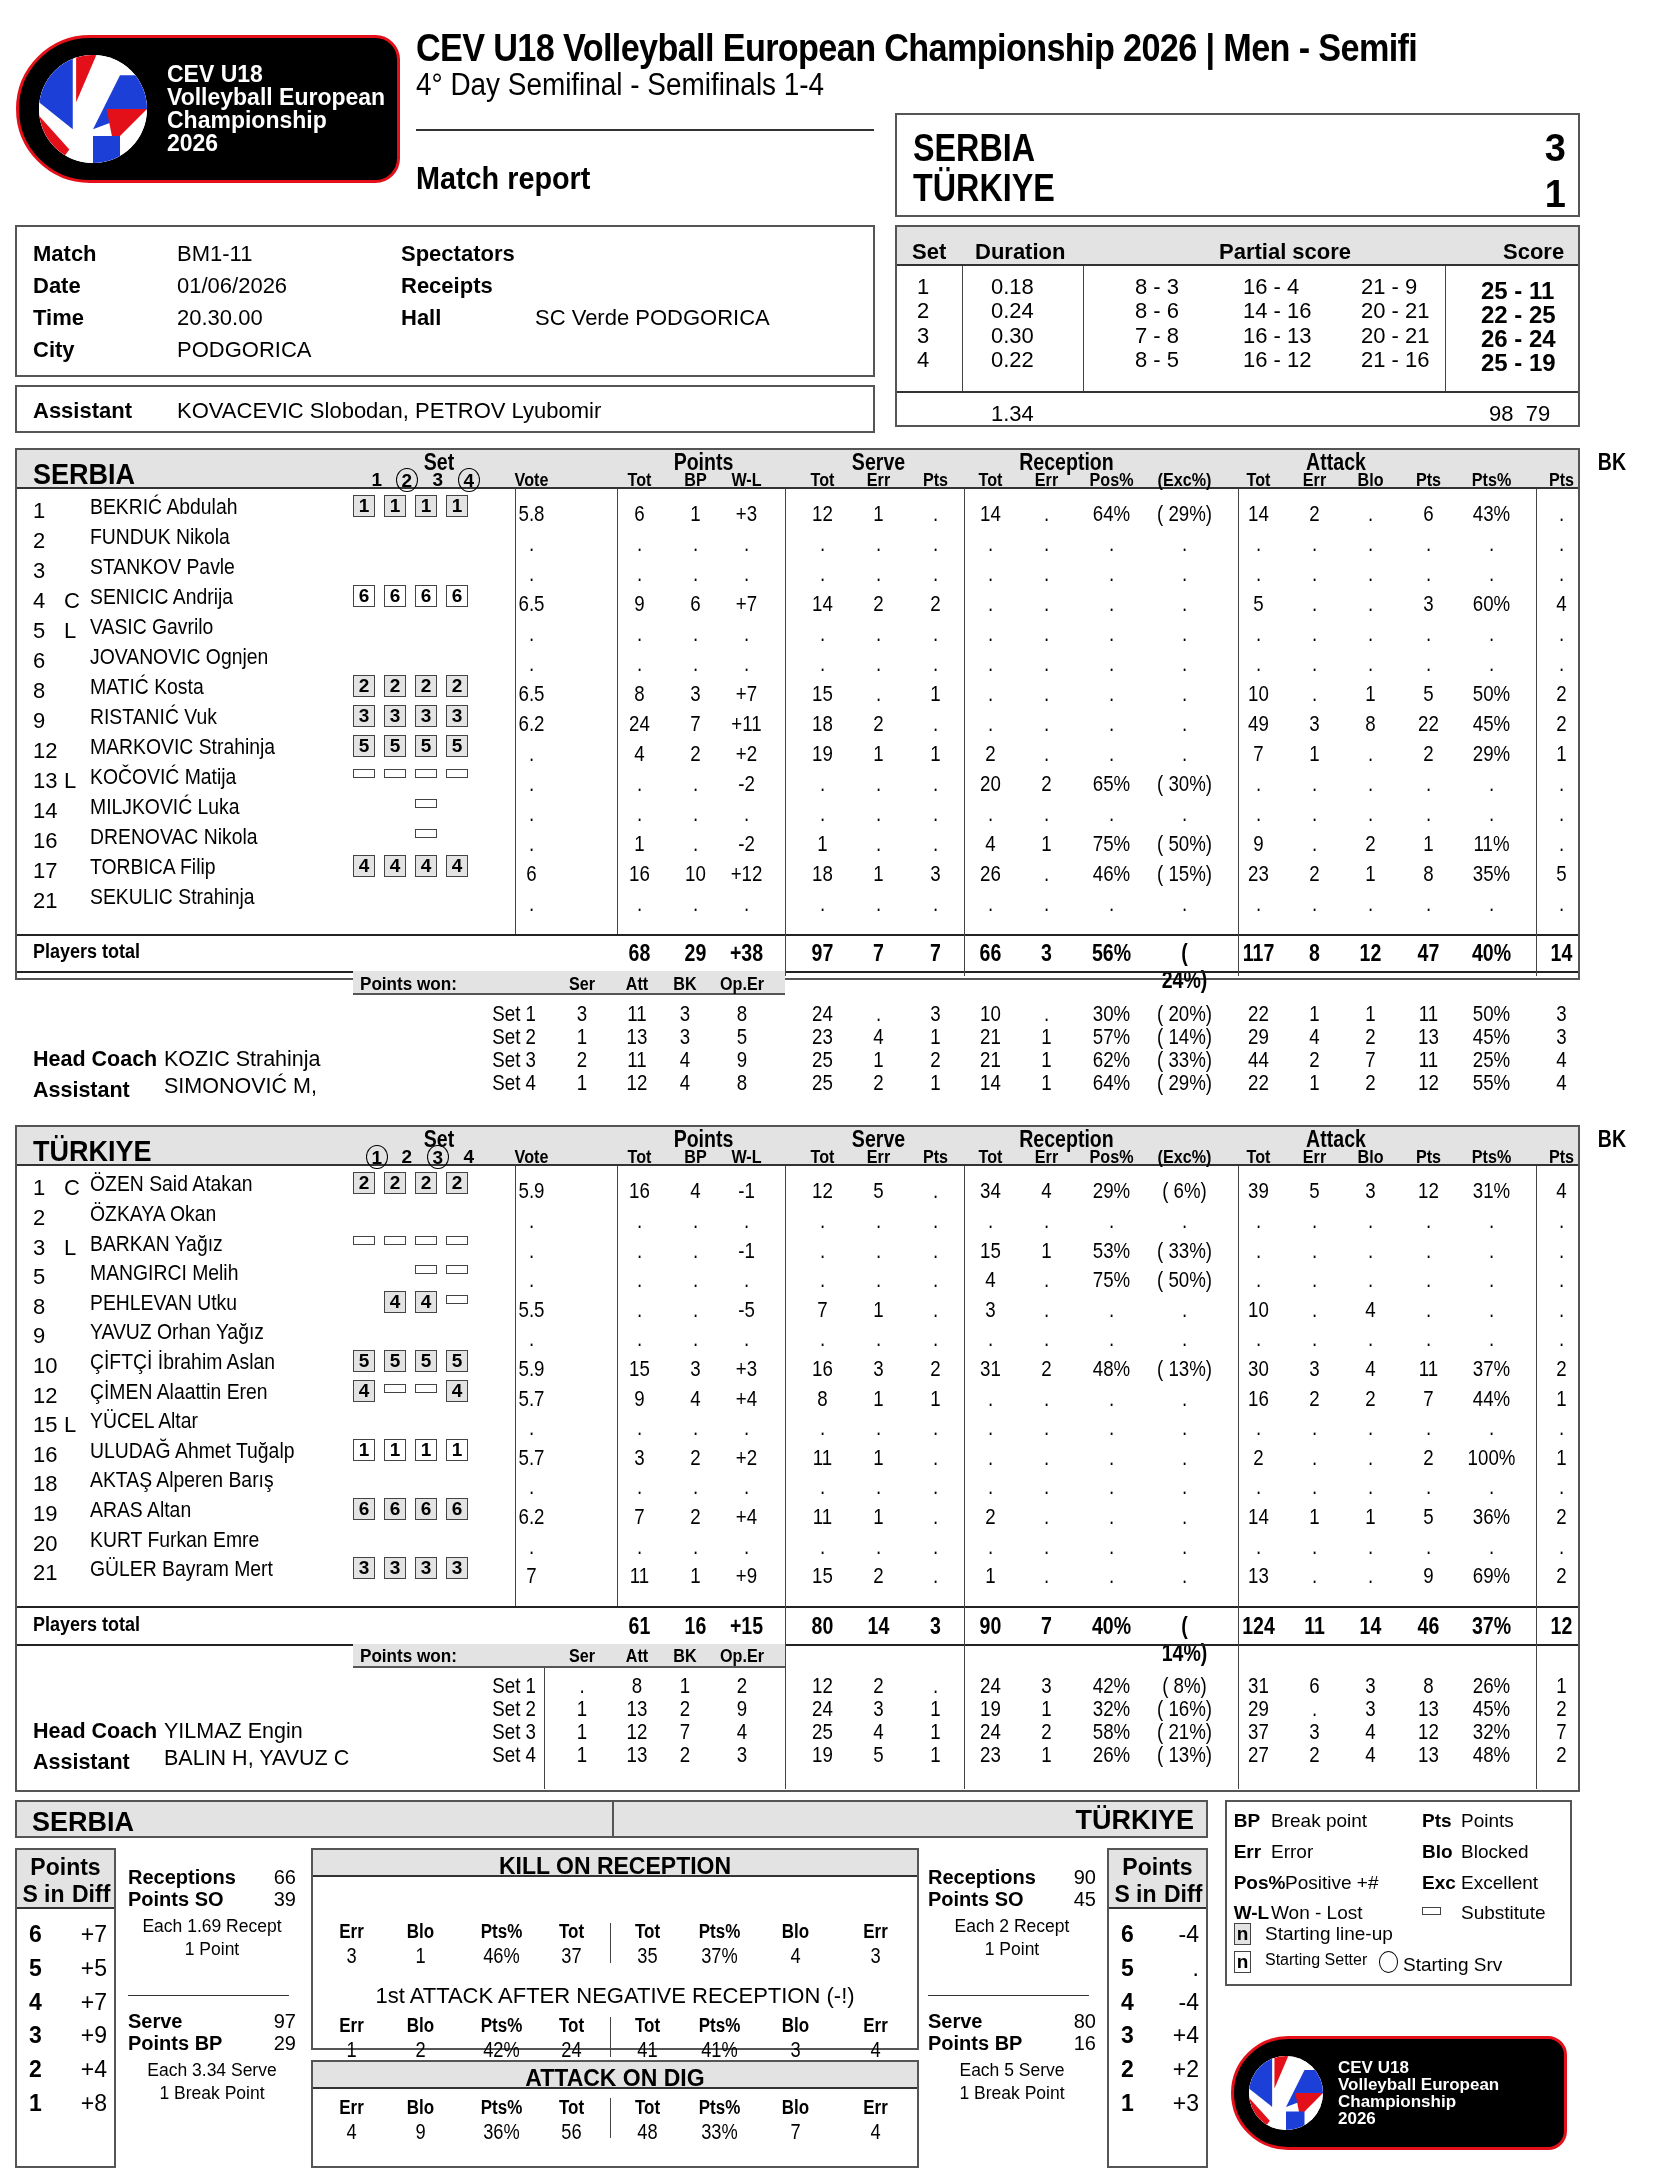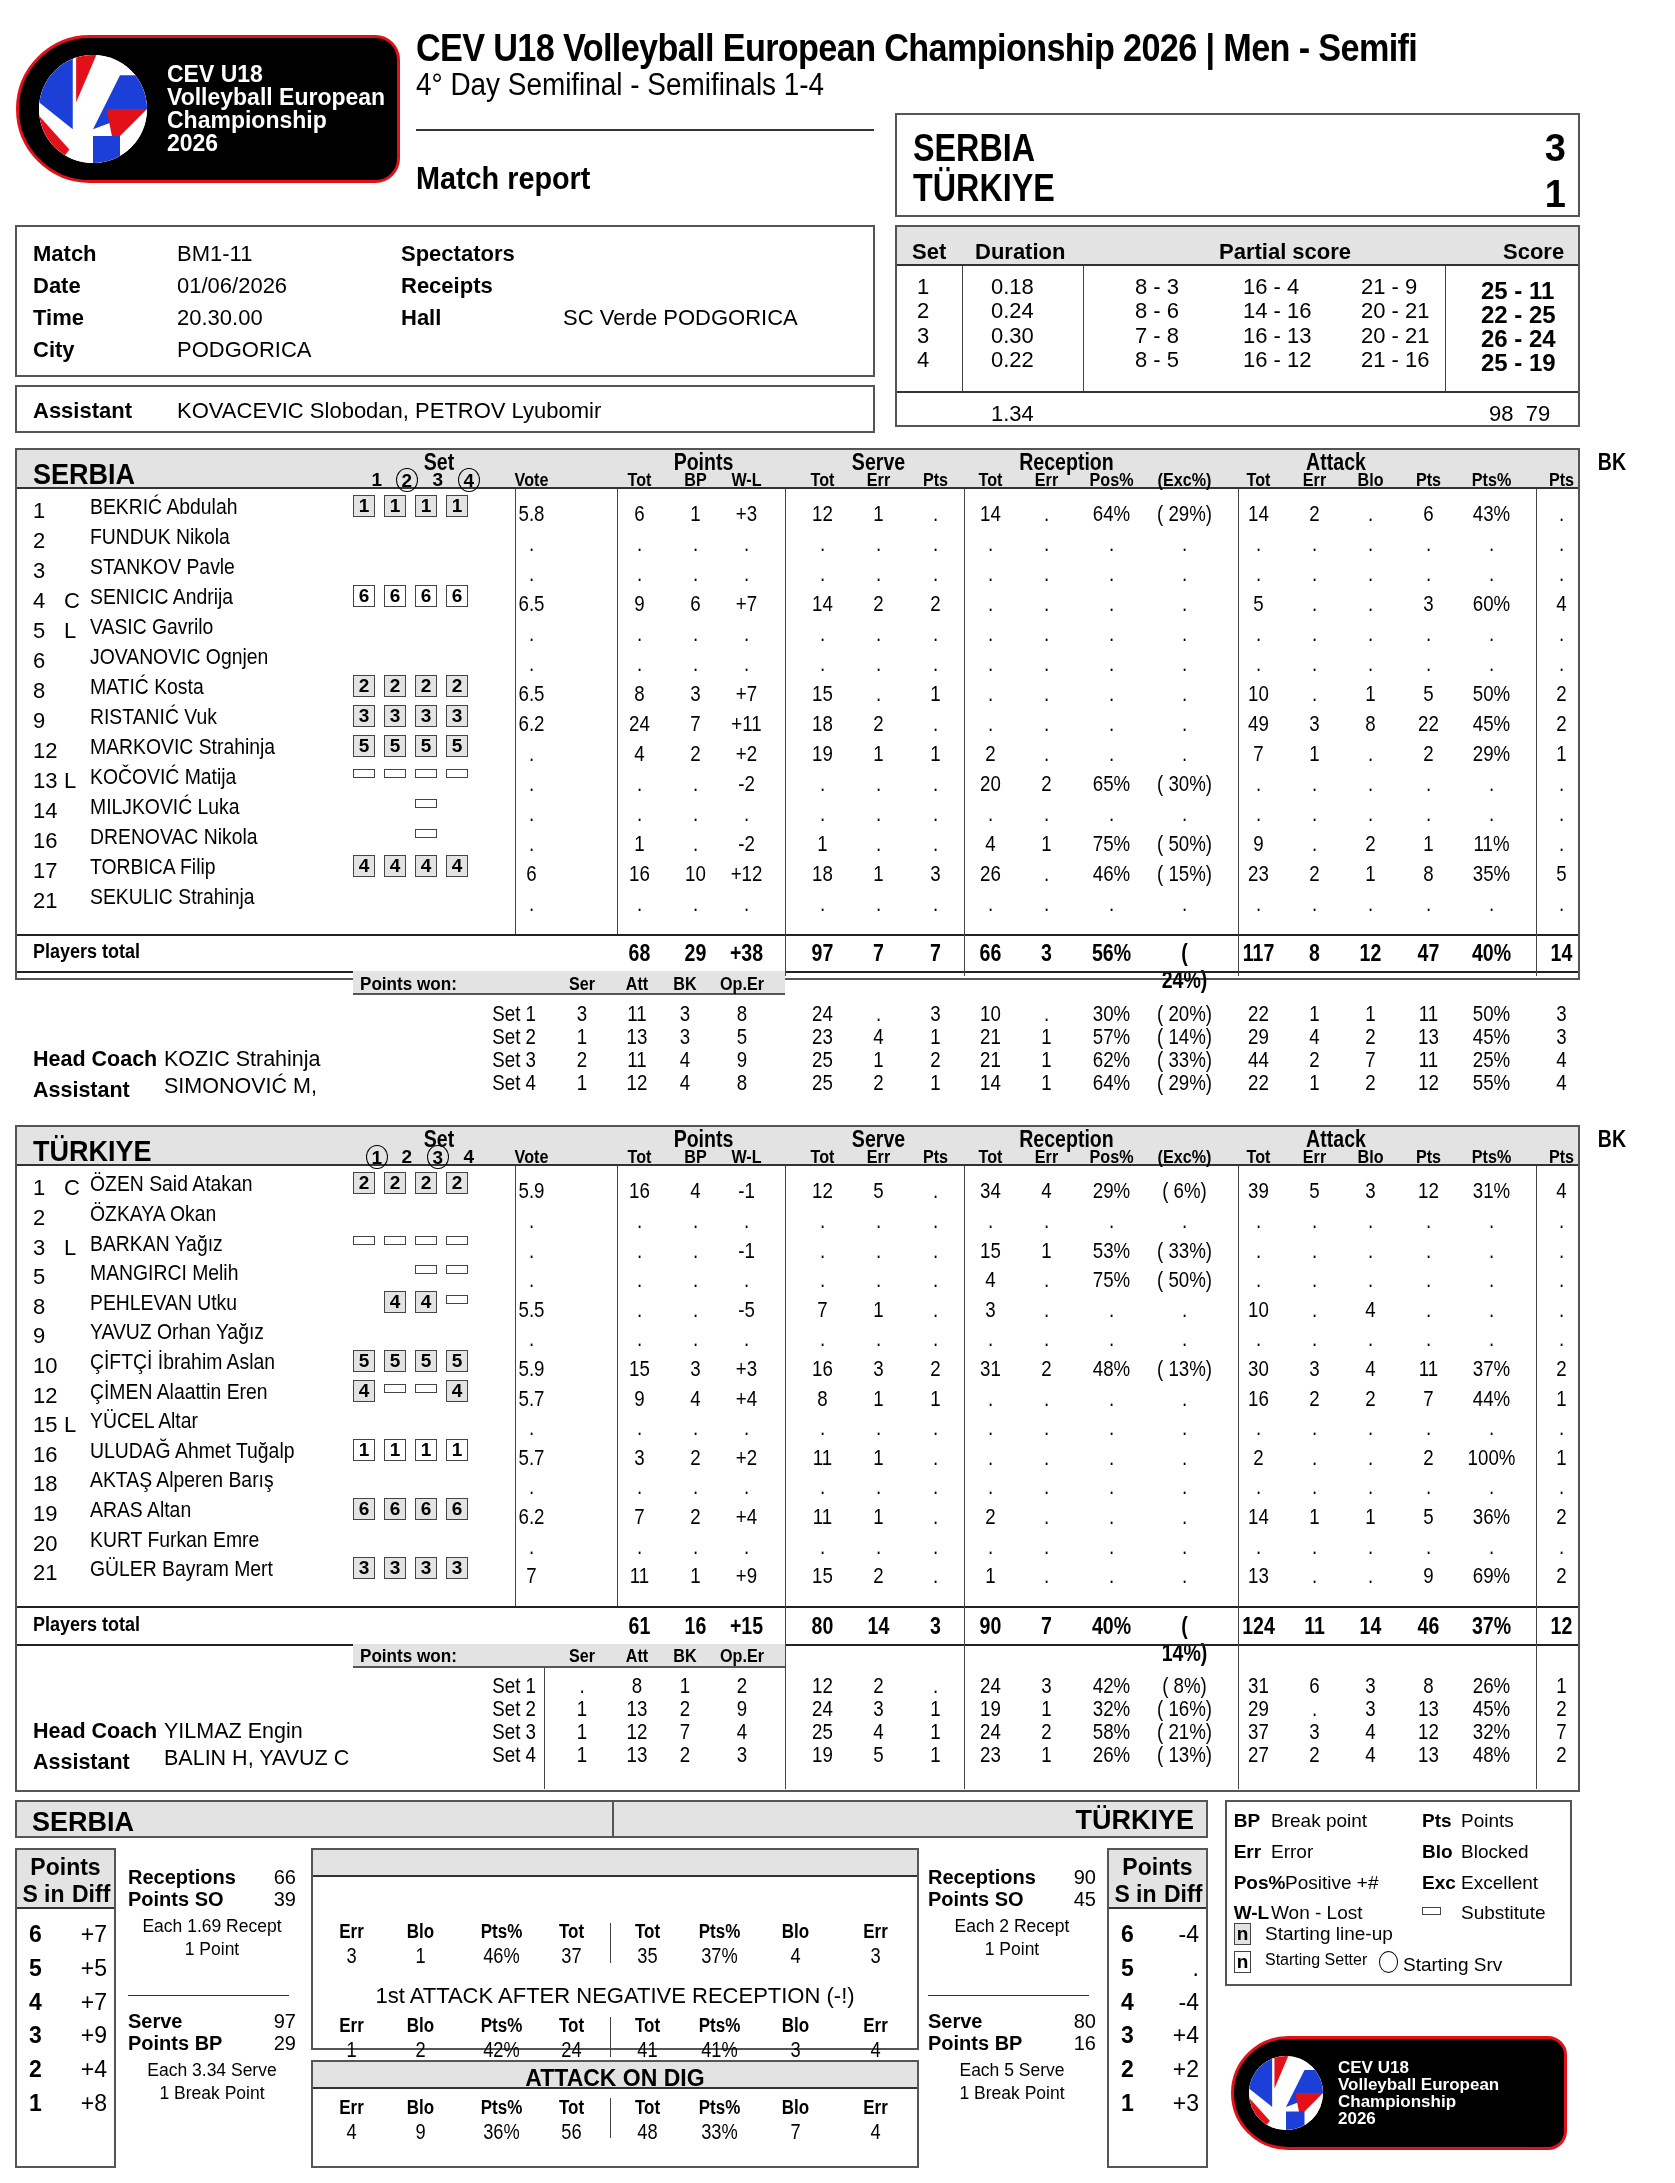--- a/index.html
+++ b/index.html
@@ -62,21 +62,21 @@
   <div class="abs" style="left:160px;top:13.5px">BM1-11</div>
   <div class="abs b" style="left:16px;top:46px">Date</div>
   <div class="abs" style="left:160px;top:46px">01/06/2026</div>
   <div class="abs b" style="left:16px;top:78px">Time</div>
   <div class="abs" style="left:160px;top:78px">20.30.00</div>
   <div class="abs b" style="left:16px;top:110px">City</div>
   <div class="abs" style="left:160px;top:110px">PODGORICA</div>
   <div class="abs b" style="left:384px;top:13.5px">Spectators</div>
   <div class="abs b" style="left:384px;top:46px">Receipts</div>
   <div class="abs b" style="left:384px;top:78px">Hall</div>
-  <div class="abs" style="left:546px;top:78px">SC Verde  PODGORICA</div>
+  <div class="abs" style="left:518px;top:78px">SC Verde  PODGORICA</div>
 </div>
 <div class="abs box" style="left:15px;top:385px;width:860px;height:48px;font-size:22px;">
   <div class="abs b" style="left:16px;top:10.8px">Assistant</div>
   <div class="abs" style="left:160px;top:10.8px">KOVACEVIC Slobodan, PETROV Lyubomir</div>
 </div>
 
 <div class="abs box" style="left:895px;top:225px;width:685px;height:202px;font-size:22px;">
   <div class="abs gray" style="left:0;top:0;width:681px;height:39px;border-bottom:2px solid #333"></div>
   <div class="abs b" style="left:15px;top:12px">Set</div>
   <div class="abs b" style="left:78px;top:12px">Duration</div>
@@ -1110,20 +1110,21 @@
 </div>
 <div class="abs gray box" style="left:612px;top:1800px;width:596px;height:38px;">
   <div class="abs b" style="right:12px;top:2.7px;font-size:27px;font-family:'Liberation Sans',sans-serif">TÜRKIYE</div>
 </div>
 
 <div id="sum-home"></div>
 <div id="sum-away"></div>
 
 <div class="abs box" style="left:311px;top:1848px;width:608px;height:202px;">
   <div class="abs gray" style="left:0;top:0;width:604px;height:27px;border-bottom:2px solid #333"></div>
+  <div class="abs b" style="left:0;width:604px;top:2.7px;text-align:center;font-size:23px">KILL ON RECEPTION</div>
   <div class="abs" style="left:0;width:604px;top:133px;text-align:center;font-size:22px">1st ATTACK AFTER NEGATIVE RECEPTION (-!)</div>
   <div id="kor-grid"></div>
 <div class="th" style="left: 5.4px; top: 70px; width: 67px; font-size: 20px;">Err</div>
     <div class="th" style="left: 74px; top: 70px; width: 67px; font-size: 20px;">Blo</div>
     <div class="th" style="left: 155px; top: 70px; width: 67px; font-size: 20px;">Pts%</div>
     <div class="th" style="left: 225px; top: 70px; width: 67px; font-size: 20px;">Tot</div>
     <div class="th" style="left: 301px; top: 70px; width: 67px; font-size: 20px;">Tot</div>
     <div class="th" style="left: 373px; top: 70px; width: 67px; font-size: 20px;">Pts%</div>
     <div class="th" style="left: 449px; top: 70px; width: 67px; font-size: 20px;">Blo</div>
     <div class="th" style="left: 529px; top: 70px; width: 67px; font-size: 20px;">Err</div>

